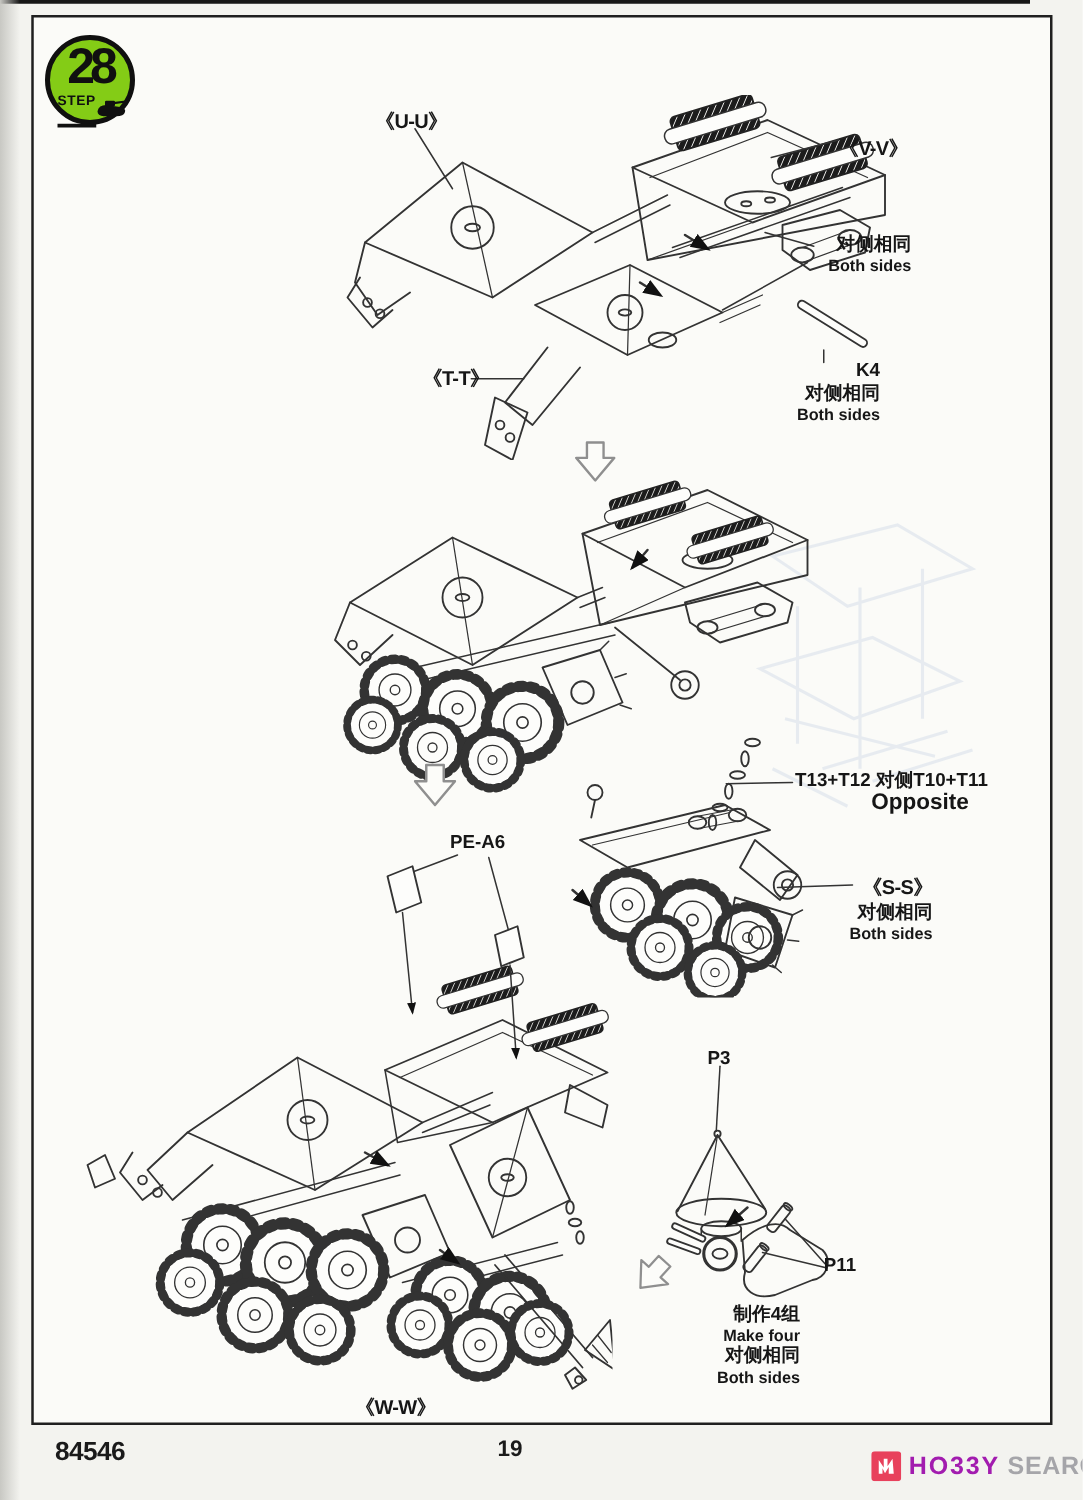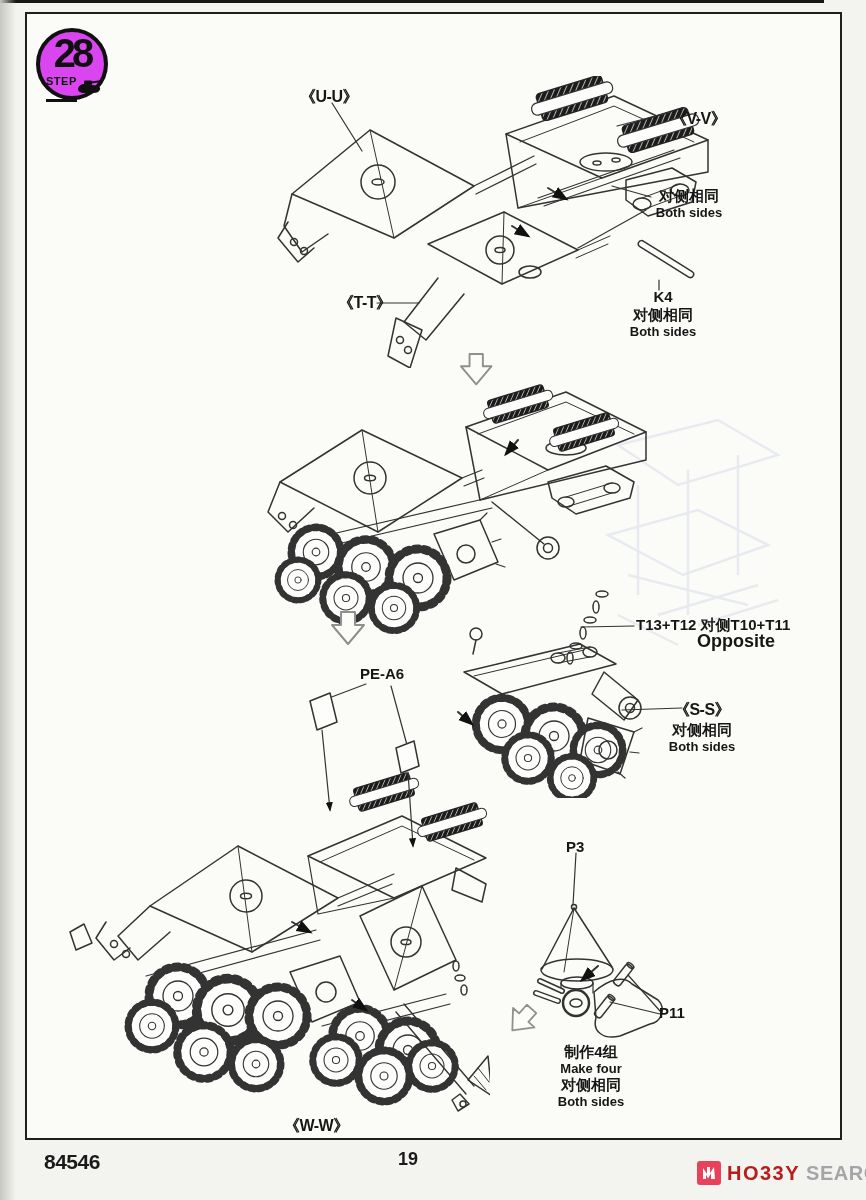--- a/index.html
+++ b/index.html
@@ -10,43 +10,43 @@
     color:#1a1a1a;
   }
   .scan-top{position:absolute;left:0;top:0;width:824px;height:3px;background:#161616}
   .edge-left{position:absolute;left:0;top:0;width:16px;height:1200px;
     background:linear-gradient(90deg,#c8c8c3,rgba(243,243,239,0));}
   .frame{position:absolute;left:25px;top:12px;width:817px;height:1128px;
     border:2.5px solid #1f1f1f;background:#fbfbf8;box-sizing:border-box}
 
   
   .badge{position:absolute;left:36px;top:28px;width:72px;height:72px;
-    border:4px solid #101010;border-radius:50%;background:#d946ef;box-sizing:border-box}
+    border:4px solid #101010;border-radius:50%;background:#84cc16;box-sizing:border-box}
   .badge .num{position:absolute;left:50%;top:-1px;transform:translateX(-50%);
     font-size:40px;font-weight:900;letter-spacing:-4px;color:#101010}
   .badge .stp{position:absolute;left:6px;top:43px;font-size:11px;font-weight:bold;
     letter-spacing:.5px;border-bottom:3px solid #101010;padding-bottom:12px;color:#101010}
   .badge .tank{position:absolute;left:36px;top:47px}
 
   
   .lbl{position:absolute;font-weight:bold;white-space:nowrap;color:#161616}
   .view{font-size:16px;letter-spacing:-.5px}
   .cn{font-size:15px;line-height:18px}
   .en{font-size:13px;line-height:15px}
-  .center{text-align:center}
+  .center{text-align:right}
 
   .diag,.harrow,.overlay,.ghost{position:absolute}
   .overlay{left:0;top:0;pointer-events:none}
   .ghost{opacity:.10}
 
   
   .footer-kit{position:absolute;left:44px;top:1150px;font-size:21px;font-weight:bold;letter-spacing:-.5px}
   .footer-page{position:absolute;left:398px;top:1149px;font-size:18px;font-weight:bold}
   .logo{position:absolute;left:697px;top:1161px;display:flex;align-items:center;gap:6px}
-  .logo .hobby{color:#b91c1c;font-size:20px;font-weight:bold;letter-spacing:1.5px}
+  .logo .hobby{color:#a21caf;font-size:20px;font-weight:bold;letter-spacing:1.5px}
   .logo .search{color:#a5a5a9;font-size:20px;font-weight:600;letter-spacing:.5px}
 </style>
 </head>
 <body>
 
 <svg width="0" height="0" style="position:absolute">
   <defs>
     <pattern id="hatchp" width="5" height="5" patternUnits="userSpaceOnUse" patternTransform="rotate(40)">
       <rect width="5" height="5" fill="#1c1c1c"></rect>
       <line x1="0" y1="0" x2="0" y2="5" stroke="#f5f5f2" stroke-width="1.4"></line>

